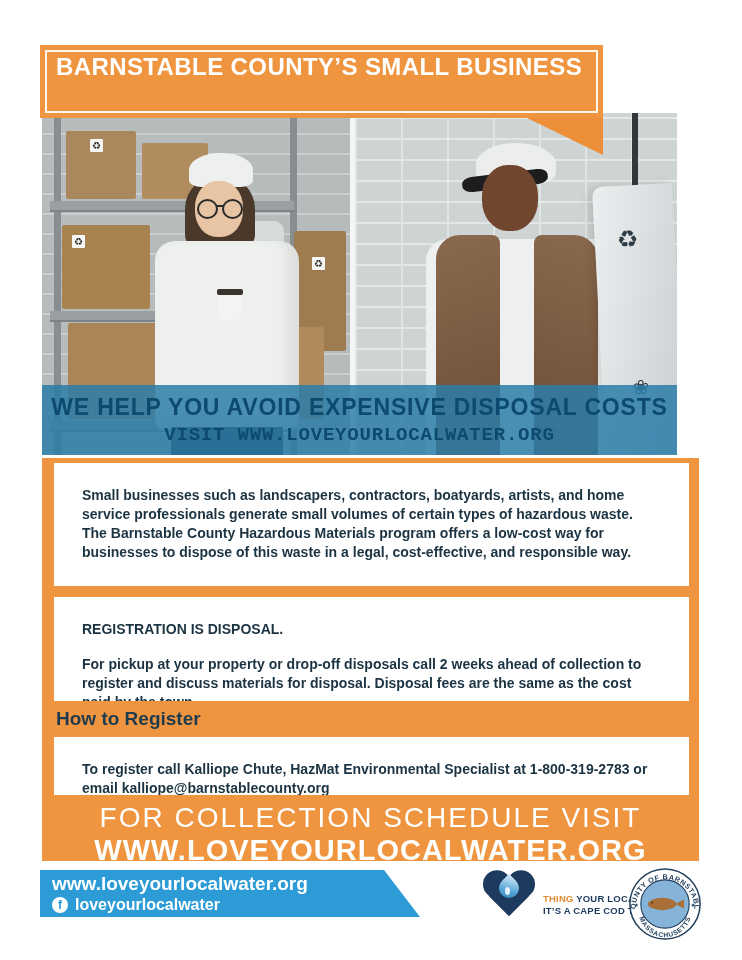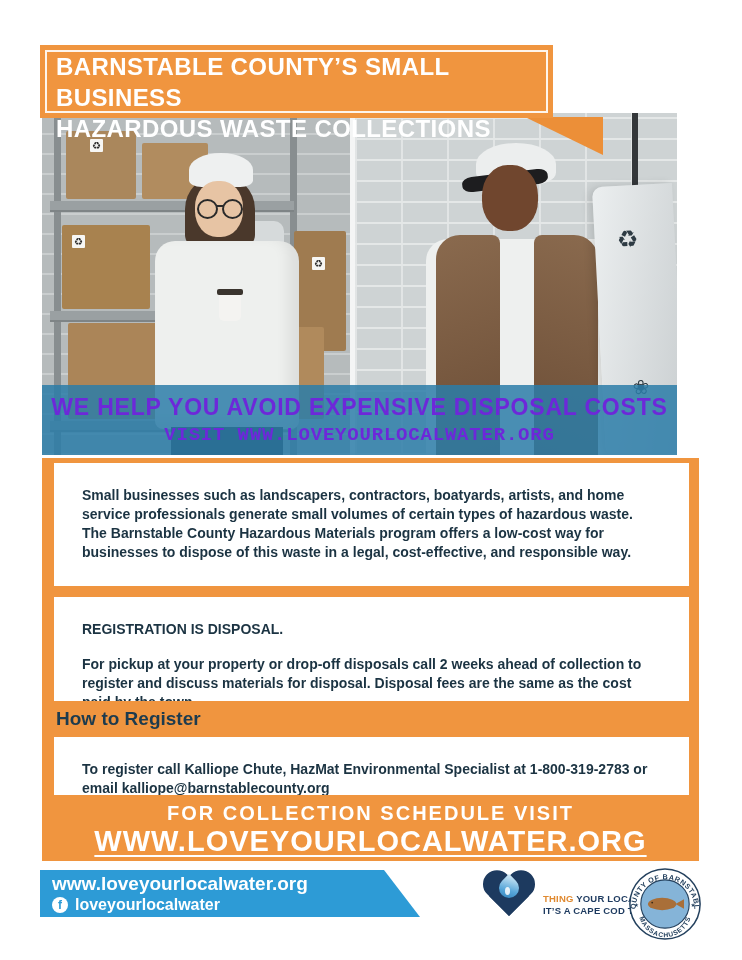--- a/index.html
+++ b/index.html
@@ -1,20 +1,20 @@
 <!DOCTYPE html>
 <html><head>
 <meta charset="utf-8">
 <style>
   html,body{margin:0;padding:0;background:#fff;}
   body{font-family:"Liberation Sans", sans-serif;}
   .page{position:relative;width:742px;height:960px;background:#fff;overflow:hidden;}
 
   
-  .header-box{position:absolute;left:40px;top:45px;width:513px;height:73px;background:#F0953F;z-index:5;}
+  .header-box{position:absolute;left:40px;top:45px;width:563px;height:73px;background:#F0953F;z-index:5;}
   .header-inner-border{position:absolute;inset:5px;border:2px solid rgba(255,255,255,.9);pointer-events:none;}
   .header-text{position:absolute;left:16px;top:6px;color:#fff;font-weight:bold;font-size:24px;line-height:31px;letter-spacing:.4px;}
   .header-fold{position:absolute;left:525px;top:117px;width:78px;height:38px;background:#EC8F38;clip-path:polygon(0 0,100% 0,100% 100%);z-index:4;}
 
   
   .photo{position:absolute;left:42px;top:113px;width:635px;height:342px;overflow:hidden;background:#b9bfc0;z-index:1;}
   .photo-left{position:absolute;left:0;top:0;width:308px;height:342px;background-color:#b6bbbc;
     background-image:repeating-linear-gradient(0deg,rgba(255,255,255,.28) 0 2px,transparent 2px 20px);}
   .photo-right{position:absolute;left:313px;top:0;width:322px;height:342px;background-color:#ced3d4;
     background-image:repeating-linear-gradient(0deg,#e4e7e7 0 2px,transparent 2px 21px),
@@ -44,34 +44,34 @@
   .man-brim{position:absolute;left:52px;top:30px;width:86px;height:15px;background:#1d1d1f;border-radius:10px/6px;transform:rotate(-7deg);}
   .man-face{position:absolute;left:72px;top:22px;width:56px;height:66px;background:#70462e;border-radius:46%;}
   .man-tee{position:absolute;left:16px;top:96px;width:196px;height:216px;background:#eef0ef;border-radius:22px 22px 0 0;}
   .vest-l{position:absolute;left:26px;top:92px;width:64px;height:220px;background:linear-gradient(160deg,#8a6a4e,#6b4d36);border-radius:24px 8px 0 0;}
   .vest-r{position:absolute;left:124px;top:92px;width:64px;height:220px;background:linear-gradient(200deg,#8a6a4e,#6b4d36);border-radius:8px 24px 0 0;}
   .tripod{position:absolute;left:277px;top:0;width:6px;height:342px;background:#34373a;}
   .laptop{position:absolute;left:244px;top:72px;width:80px;height:270px;background:linear-gradient(100deg,#eceff0,#c9ced0);border-radius:10px 0 0 10px;transform:rotate(-3deg);box-shadow:-4px 0 8px rgba(0,0,0,.12);}
   .laptop .recycle-big{position:absolute;left:22px;top:40px;font-size:24px;color:#2e3b44;}
   .laptop .flower{position:absolute;left:30px;top:190px;font-size:20px;color:#2e3b44;}
 
-  .photo-overlay{position:absolute;left:0;top:272px;width:635px;height:70px;background:rgba(44,125,168,.85);color:#6d28d9;text-align:center;}
+  .photo-overlay{position:absolute;left:0;top:272px;width:635px;height:70px;background:rgba(44,125,168,.85);color:#0c4a6e;text-align:center;}
   .overlay-l1{margin-top:9px;font-size:23px;font-weight:bold;letter-spacing:.8px;}
   .overlay-l2{margin-top:3px;font-size:19px;font-weight:bold;letter-spacing:.8px;font-family:Liberation Mono, monospace;}
 
   
   .section{position:absolute;left:42px;width:657px;background:#F0953F;box-sizing:border-box;padding:5px 10px 9px 12px;}
   .section h2{margin:1px 0 6px 2px;font-size:19px;line-height:24px;color:#1D3B4E;font-weight:bold;}
   .section .sec-body{background:#fff;padding:7px 12px 8px 12px;font-size:14px;font-weight:bold;line-height:19px;color:#1B3342;}
   .sec1{top:458px;} .sec2{top:592px;} .sec3{top:701px;}
   .sec-body p{margin:16px;}
 
   
   .cta{position:absolute;left:42px;top:795px;width:657px;height:66px;background:#F0953F;color:#fff;text-align:center;}
-  .cta-l1{margin-top:7px;font-size:20px;font-weight:bold;letter-spacing:2px;}
+  .cta-l1{margin-top:7px;font-size:28px;font-weight:normal;letter-spacing:2px;}
   .cta-l2{margin-top:0px;font-size:29px;font-weight:bold;letter-spacing:1px;text-decoration:underline;text-underline-offset:4px;text-decoration-thickness:2px;}
 
   
   .footer-bar{position:absolute;left:40px;top:870px;width:380px;height:47px;background:#2D9BD6;color:#fff;
     clip-path:polygon(0 0,calc(100% - 36px) 0,100% 100%,0 100%);padding-left:12px;box-sizing:border-box;}
   .footer-web{margin-top:3px;font-size:19px;font-weight:bold;}
   .footer-fb{display:flex;align-items:center;gap:7px;margin-top:1px;font-size:16px;font-weight:bold;}
   .fb-icon{display:inline-flex;align-items:center;justify-content:center;width:16px;height:16px;border-radius:50%;background:#fff;color:#2D9BD6;font-size:12px;font-weight:bold;}
 
   
@@ -89,21 +89,20 @@
 </style>
 </head>
 <body>
 
 <div class="page">
 
   <div class="header-box">
     <div class="header-inner-border"></div>
     <div class="header-text">
       <div>BARNSTABLE COUNTY’S SMALL BUSINESS</div>
-      <div>HAZARDOUS WASTE COLLECTIONS</div>
     </div>
   </div>
   <div class="header-fold"></div>
 
   <div class="photo">
     <div class="photo-left">
       <div class="shelf-post" style="left:12px"></div>
       <div class="shelf-post" style="left:248px"></div>
       <div class="shelf-board" style="top:88px"></div>
       <div class="shelf-board" style="top:198px"></div>

